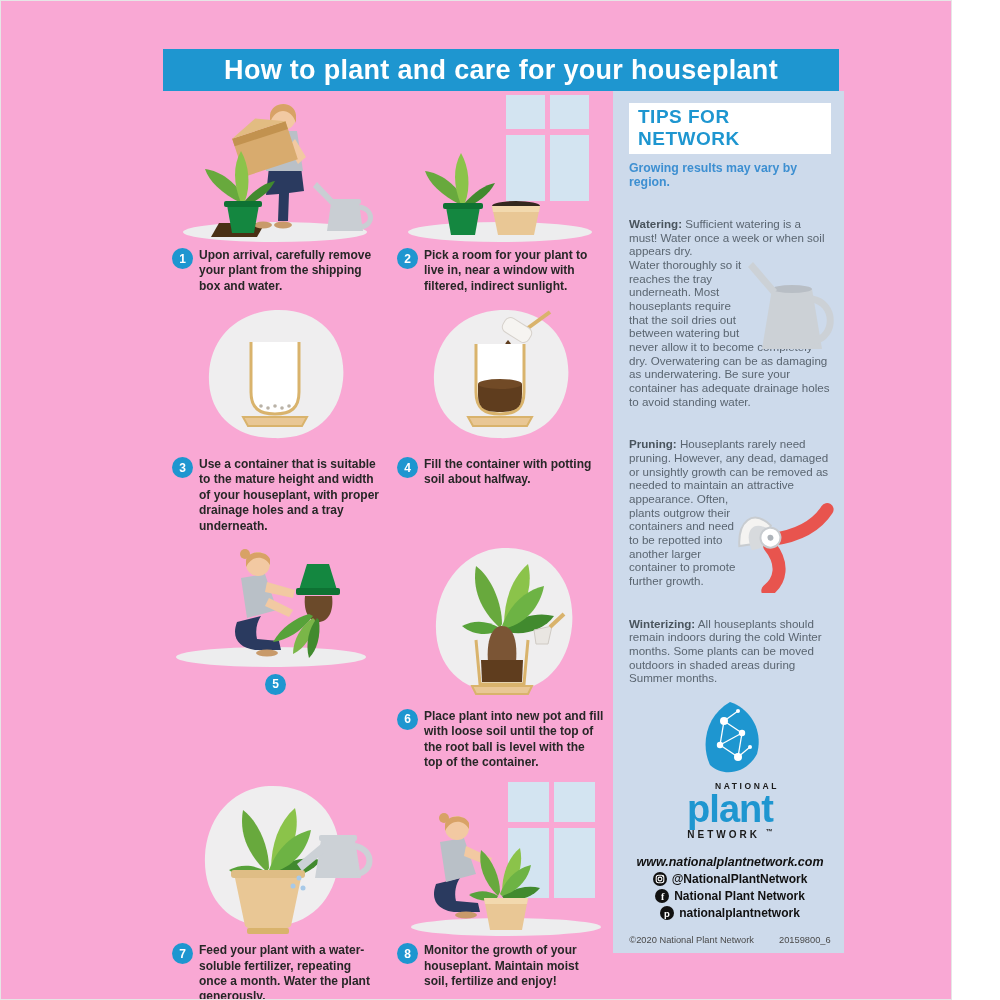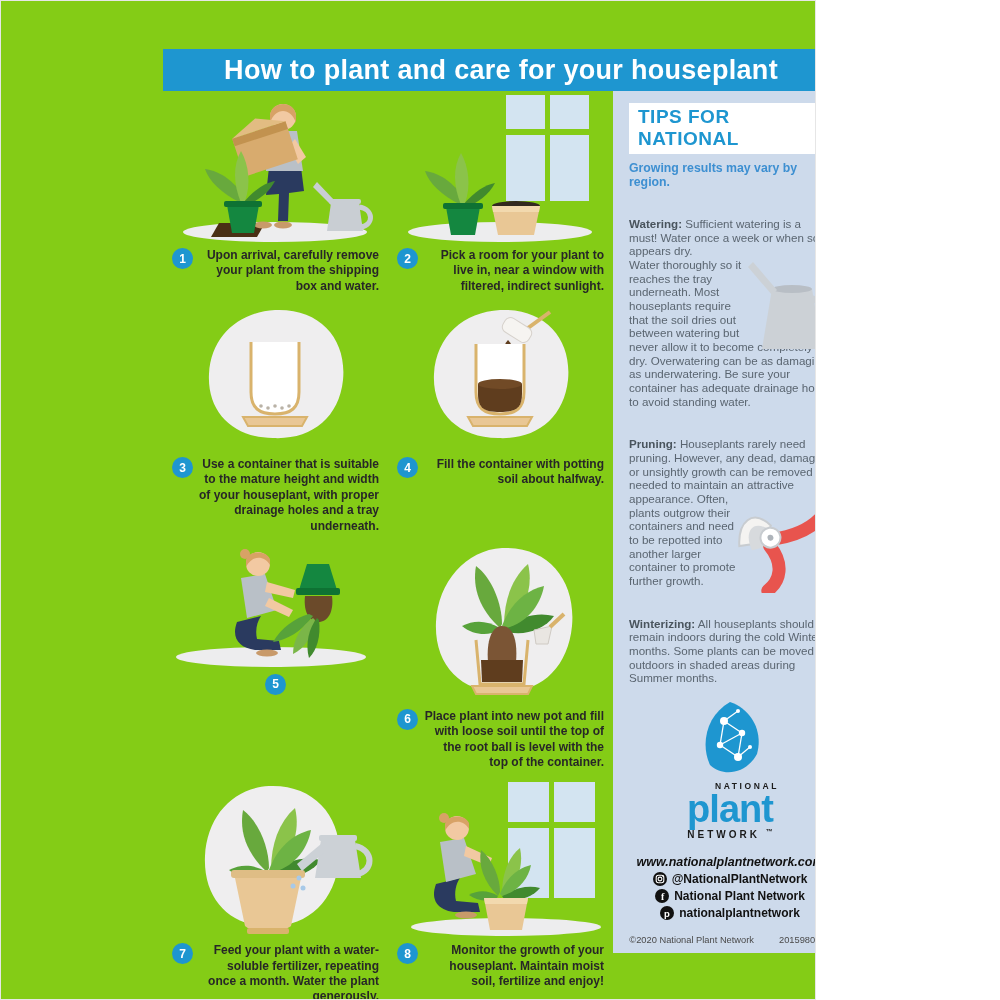--- a/index.html
+++ b/index.html
@@ -1,17 +1,17 @@
 <!DOCTYPE html>
 <html style="--accent-blue: #1e96d0; --sidebar-bg: #cddaeb; --tip-text: #5a6570; --step-text: #272727; --shears-red: #e8544e; --leaf-green: #8bc34a; --pot-tan: #e9c795; --pot-green: #148740;"><head>
 <meta charset="utf-8">
 <style>
   * { margin:0; padding:0; box-sizing:border-box; }
   body { background:#fff; font-family:"Liberation Sans", sans-serif; }
-  .frame { position:relative; width:816px; height:1000px; background:#84cc16;
+  .frame { position:relative; width:952px; height:1000px; background:#f9a8d4;
            border:1px solid #e6e6e6; overflow:hidden; }
   .poster { position:absolute; left:162px; top:48px; width:698px; }
 
   
   .title-bar { width:676px; height:42px; background:var(--accent-blue,#1e96d0);
                display:flex; align-items:center; justify-content:center; }
   .title-bar h1 { color:#fff; font-size:27px; font-weight:bold; letter-spacing:.3px; }
 
   .content { display:flex; align-items:flex-start; }
   .main { width:450px; min-height:872px; display:flex; flex-direction:column; }
@@ -19,21 +19,21 @@
   .cell { display:flex; flex-direction:column; }
   .ill  { display:flex; align-items:flex-end; justify-content:center; }
   .ill svg { display:block; }
 
   .caption { display:flex; justify-content:center; align-items:flex-start;
              gap:6px; margin-top:5px; padding:0 4px 10px; }
   .num { flex:0 0 auto; width:21px; height:21px; border-radius:50%;
          background:var(--accent-blue,#1e96d0); color:#fff; font-weight:bold;
          font-size:12px; display:flex; align-items:center; justify-content:center; }
   .cap-text { font-weight:bold; font-size:12px; line-height:1.28;
-              color:var(--step-text,#272727); text-align:right; max-width:180px; }
+              color:var(--step-text,#272727); text-align:left; max-width:180px; }
 
   
   .sidebar { width:231px; height:862px; background:var(--sidebar-bg,#cddaeb);
              padding:12px 13px 12px 16px; display:flex; flex-direction:column; }
   .tips-box { background:#fff; width:fit-content; padding:3px 9px 4px;
               margin-bottom:7px; }
   .tips-box span { color:var(--accent-blue,#1e96d0); font-weight:bold;
                    font-size:19px; letter-spacing:.5px; }
   .subhead { color:#3d8fd1; font-weight:bold; font-size:12.3px; margin-bottom:13px; }
 
@@ -315,21 +315,21 @@
             <span class="num">8</span>
             <span class="cap-text">Monitor the growth of your houseplant. Maintain moist soil, fertilize and enjoy!</span>
           </div>
         </div>
       </div>
 
     </div>
 
     <aside class="sidebar">
       <div class="tips-box">
-        <span>TIPS FOR NATIONAL</span>
+        <span>TIPS FOR NETWORK</span>
       </div>
       <p class="subhead">Growing results may vary by region.</p>
 
       <div class="tip">
         <svg class="can-art" width="92" height="106" viewBox="0 0 92 106">
           <polygon points="28,36 68,36 78,96 18,96" fill="#ccd1d6"></polygon>
           <ellipse cx="48" cy="36" rx="20" ry="4" fill="#b8bec5"></ellipse>
           <polygon points="28,42 4,14 9,9 33,37" fill="#ccd1d6"></polygon>
           <path d="M68 46 C92 50 92 84 70 88" stroke="#ccd1d6" stroke-width="7" fill="none"></path>
         </svg>

